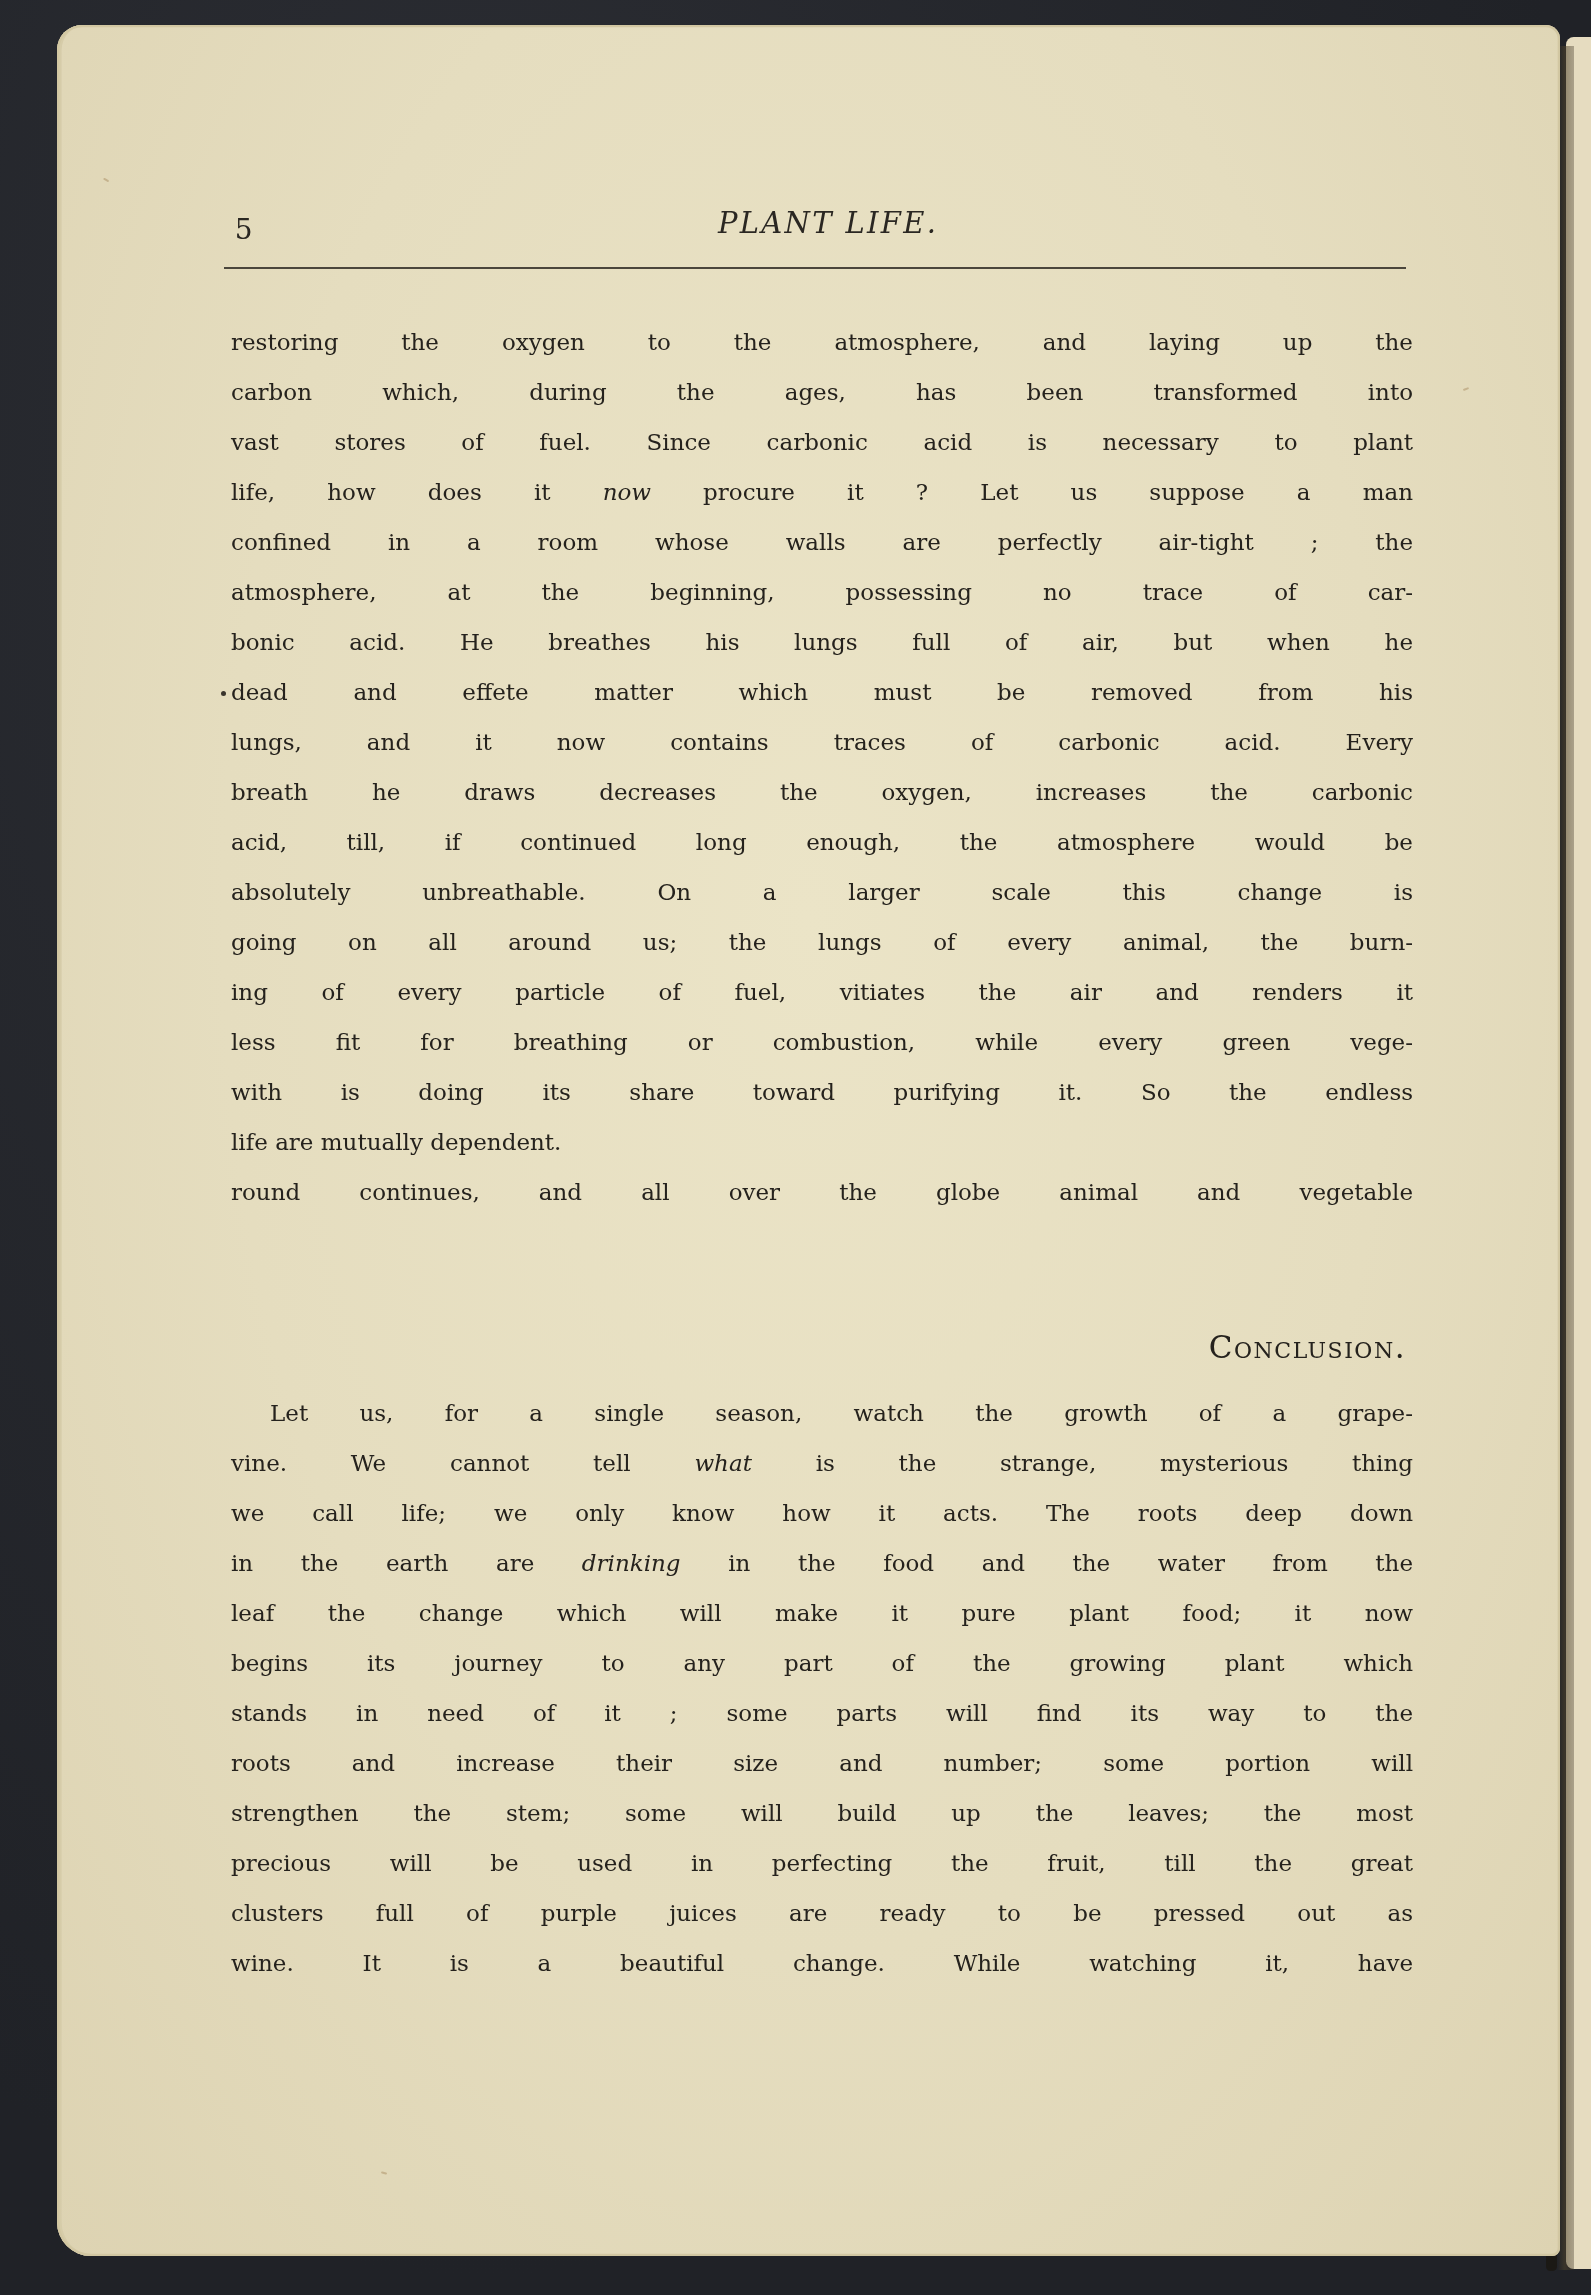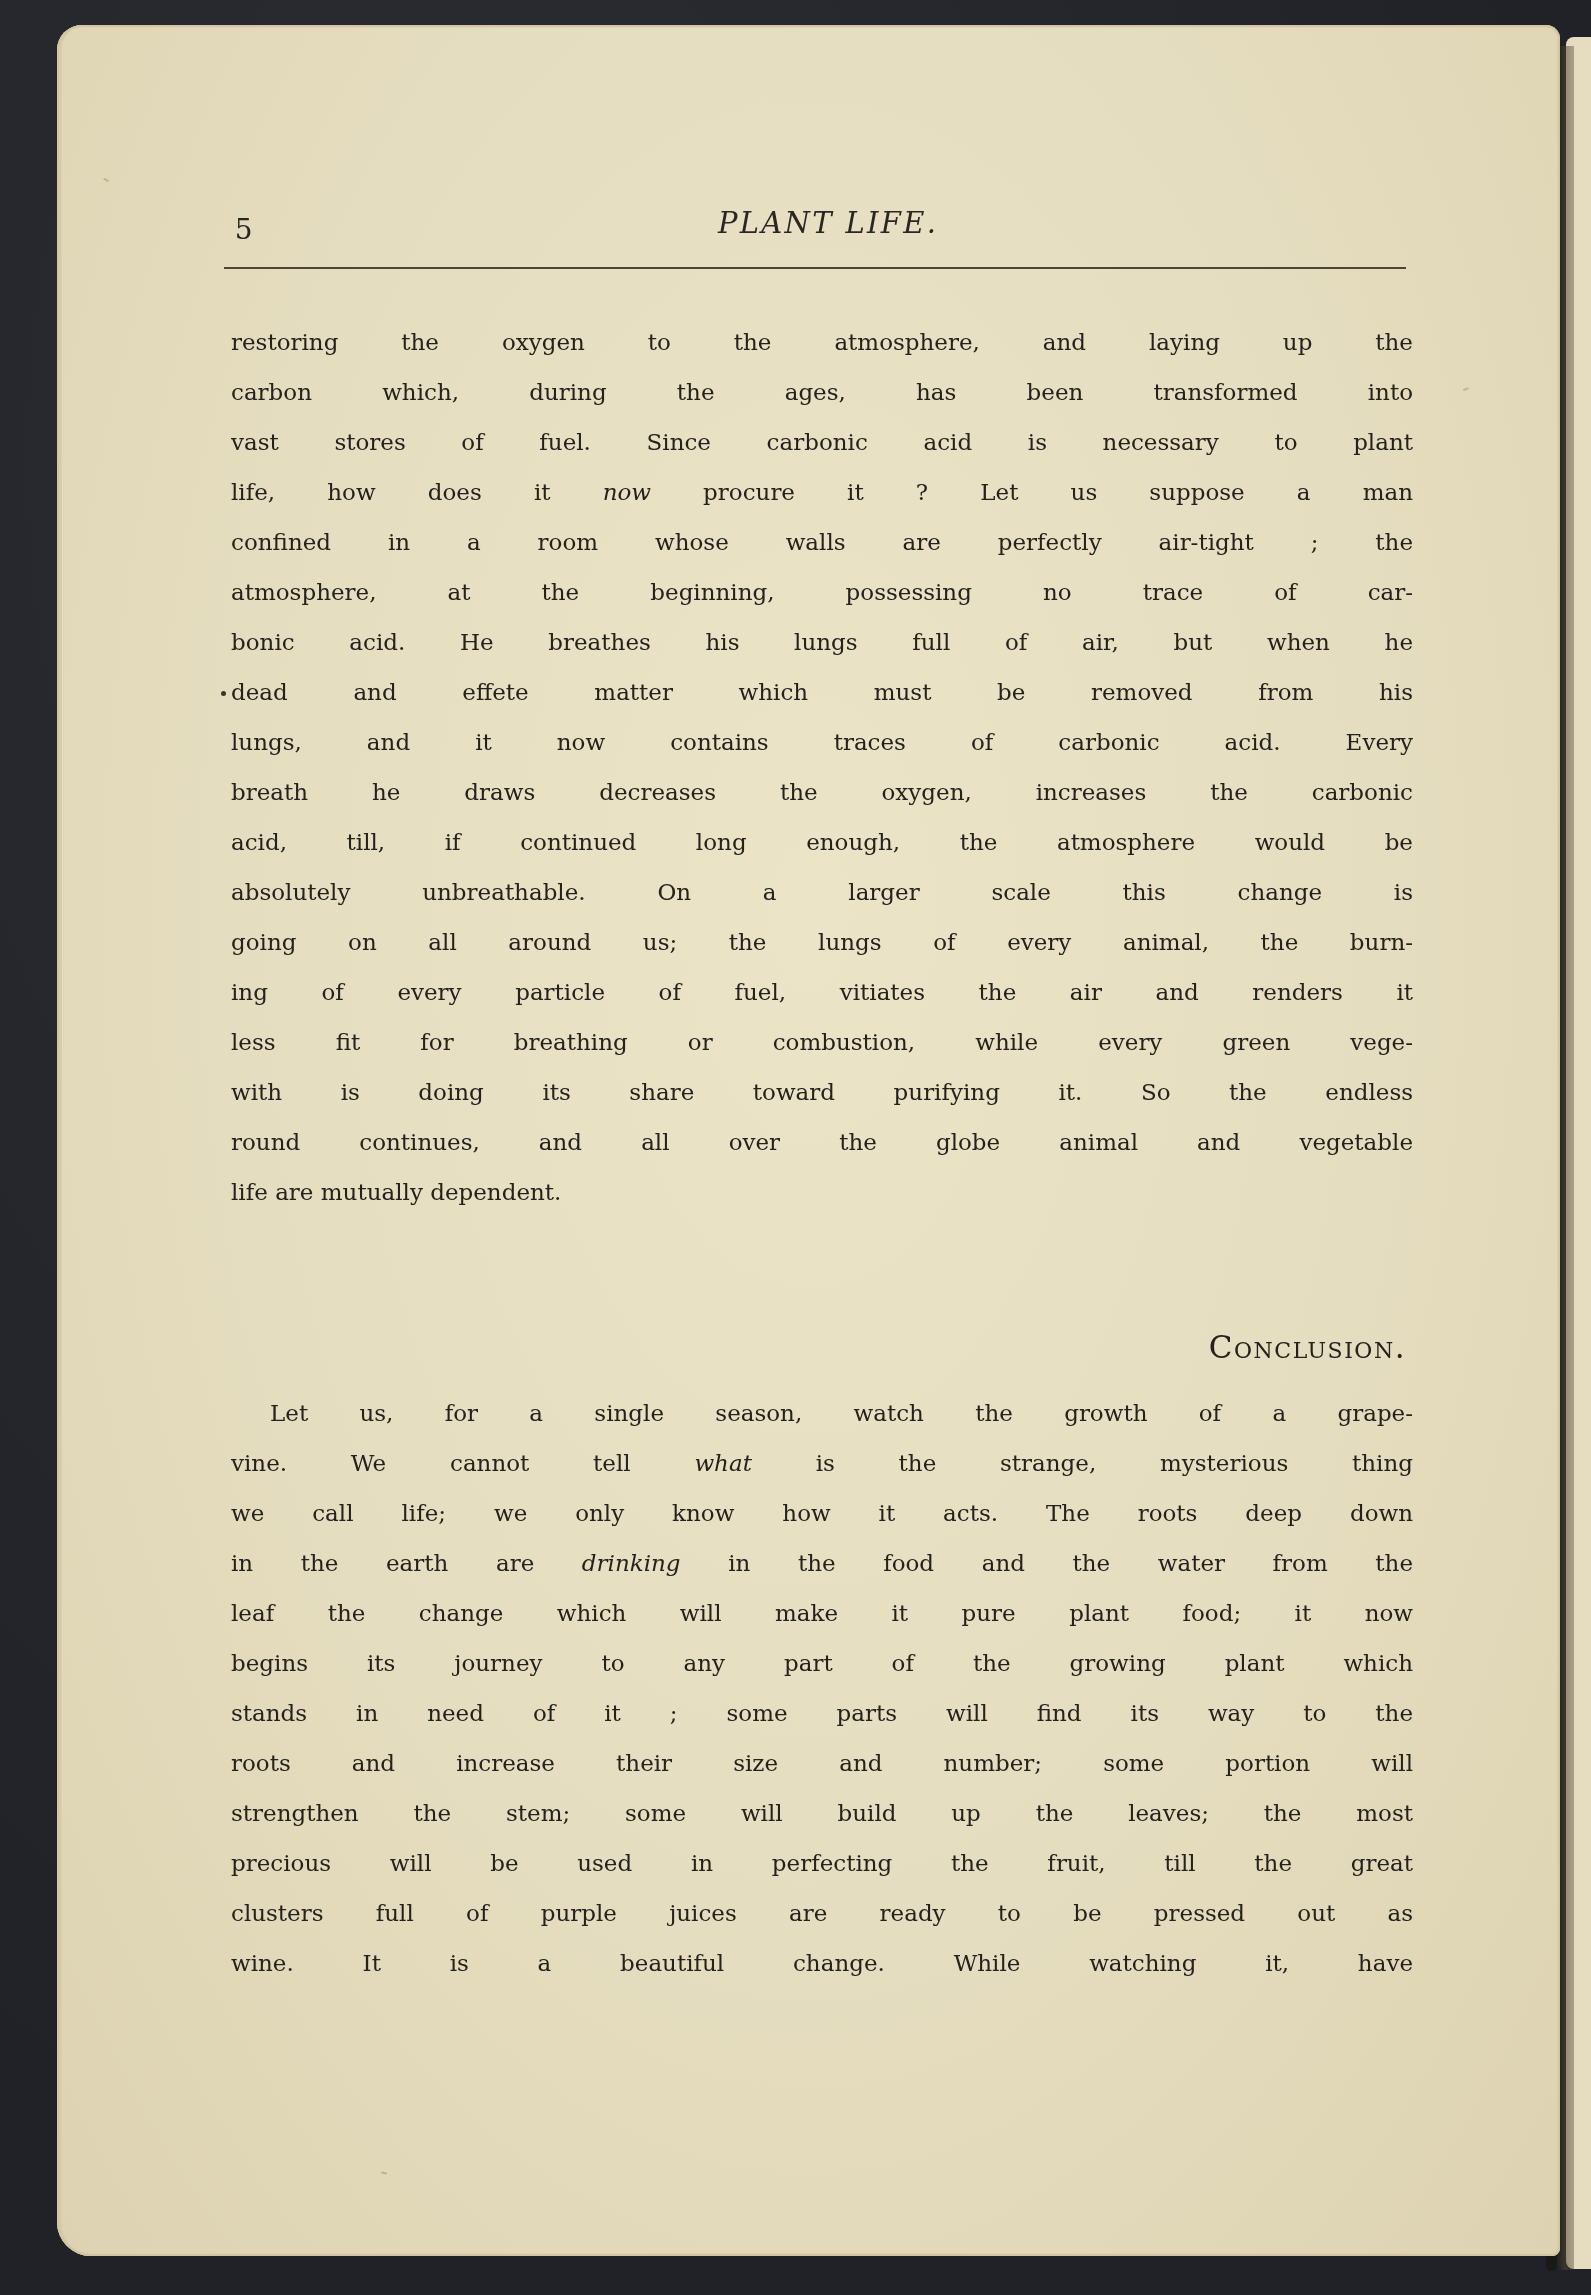--- a/index.html
+++ b/index.html
@@ -186,22 +186,22 @@
       <span class="line">bonic acid.  He breathes his lungs full of air, but when he</span>
       <span class="line">dead and effete matter which must be removed from his</span>
       <span class="line">lungs, and it now contains traces of carbonic acid.  Every</span>
       <span class="line">breath he draws decreases the oxygen, increases the carbonic</span>
       <span class="line">acid, till, if continued long enough, the atmosphere would be</span>
       <span class="line">absolutely unbreathable.  On a larger scale this change is</span>
       <span class="line">going on all around us; the lungs of every animal, the burn-</span>
       <span class="line">ing of every particle of fuel, vitiates the air and renders it</span>
       <span class="line">less fit for breathing or combustion, while every green vege-</span>
       <span class="line">with is doing its share toward purifying it.  So the endless</span>
+      <span class="line last">life are mutually dependent.</span>
       <span class="line">round continues, and all over the globe animal and vegetable</span>
-      <span class="line last">life are mutually dependent.</span>
     </div>
 
     <div class="section-heading">Conclusion.</div>
 
     <div class="text-block second">
       <span class="line indent">Let us, for a single season, watch the growth of a grape-</span>
       <span class="line"><span>vine.  We cannot tell </span><em>what</em><span> is the strange, mysterious thing</span></span>
       <span class="line">we call life; we only know how it acts.  The roots deep down</span>
       <span class="line"><span>in the earth are </span><em>drinking</em><span> in the food and the water from the</span></span>
       <span class="line">leaf the change which will make it pure plant food; it now</span>

